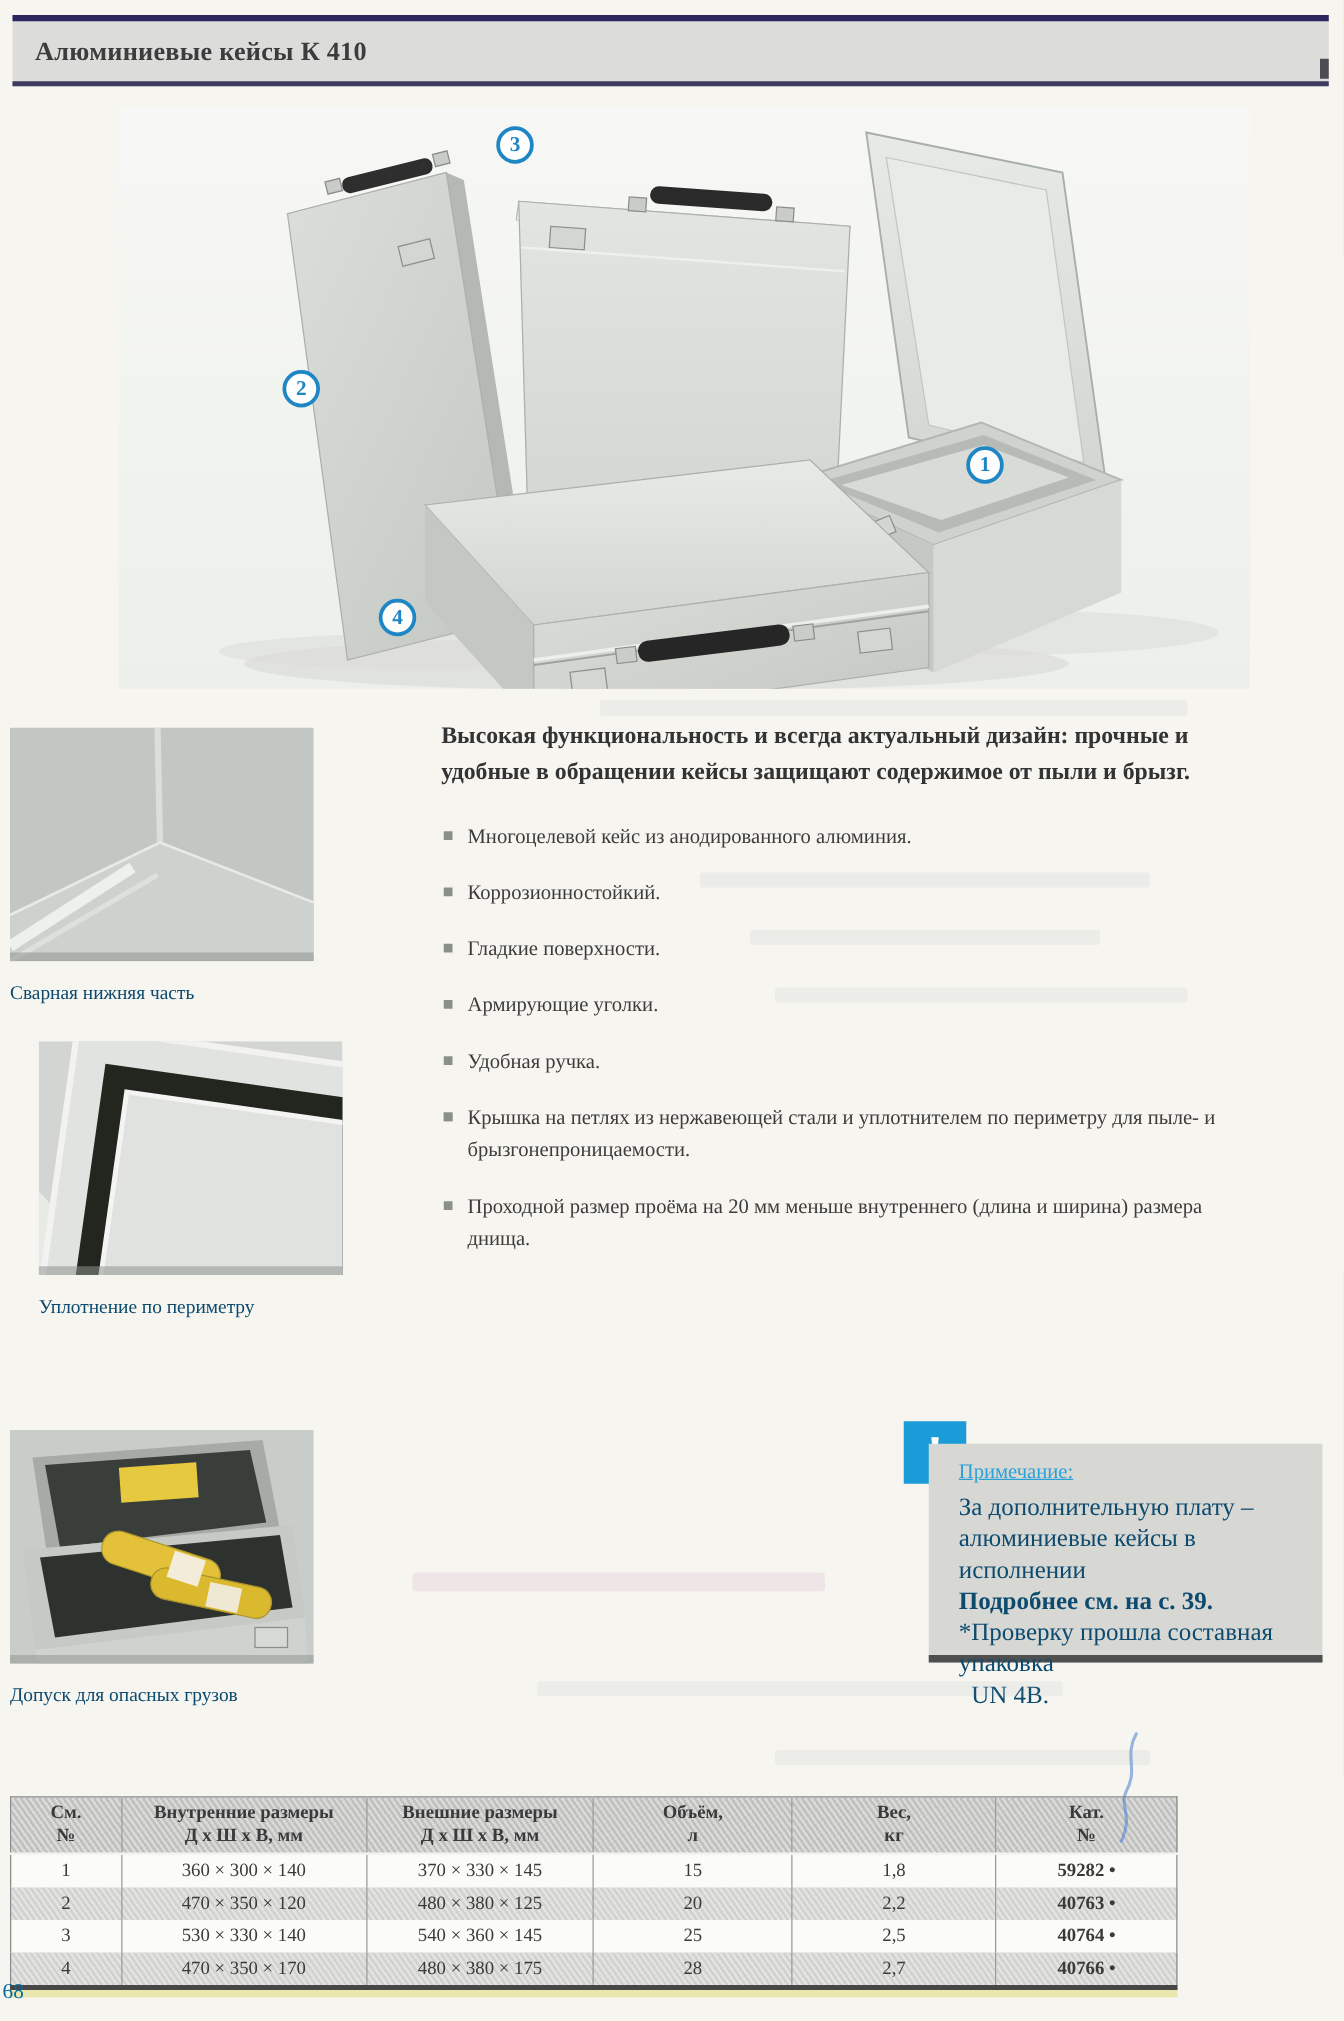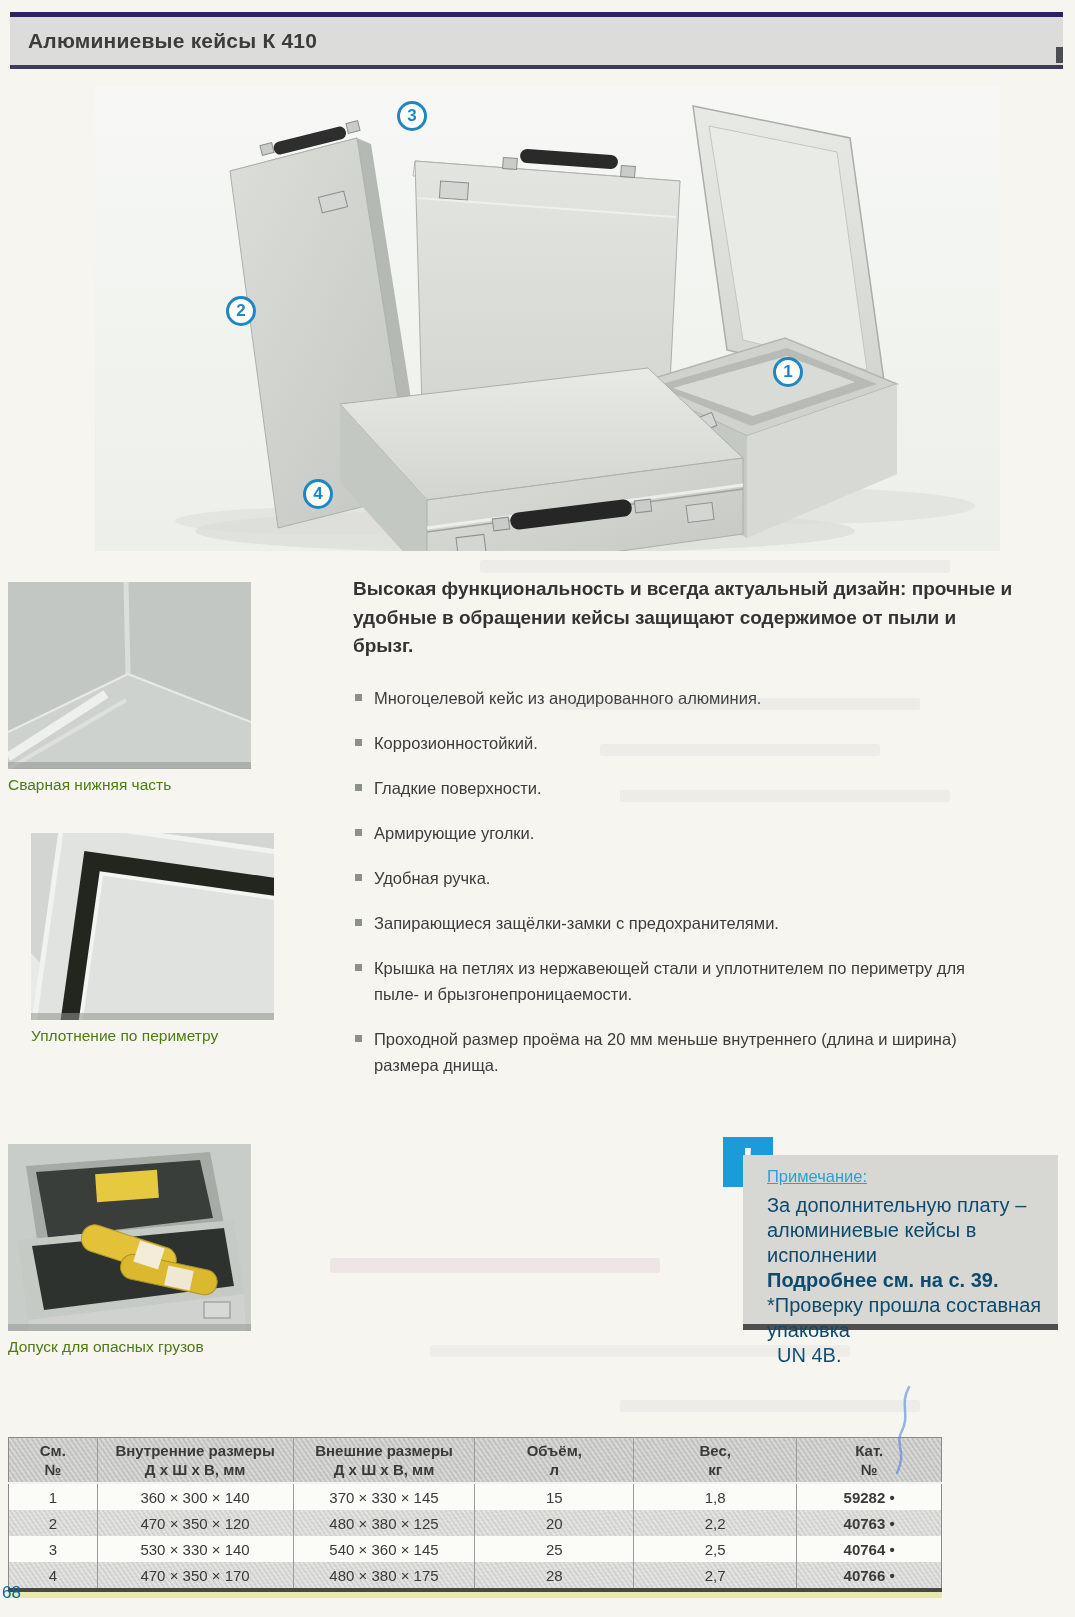--- a/index.html
+++ b/index.html
@@ -1,19 +1,19 @@
 <!DOCTYPE html>
 <html><head>
 <meta charset="utf-8">
 <style>
   html,body{margin:0;padding:0;background:#e8e7e2;}
   .page{
     position:relative;width:1075px;height:1617px;margin:0 auto;
     background:#f6f5f0;overflow:hidden;
-    font-family:Liberation Sans, sans-serif;color:#3a3a3a;
+    font-family:Liberation Serif, serif;color:#3a3a3a;
   }
   .hatch{
     background-image:repeating-linear-gradient(55deg,rgba(255,255,255,.35) 0 2px,rgba(90,90,90,.06) 2px 4px);
   }
   
   .titlebar{
     position:absolute;left:10px;top:12px;right:12px;height:48px;
     background:#dcdcda;border-top:5px solid #2b2460;border-bottom:4px solid #3c3a5e;
     display:flex;align-items:center;
   }
@@ -23,21 +23,21 @@
   .main-photo{position:absolute;left:95px;top:86px;width:905px;height:465px;}
   .callout{
     position:absolute;width:30px;height:30px;border-radius:50%;
     border:3px solid #1e86c4;background:rgba(255,255,255,.95);
     color:#1e86c4;font-weight:bold;font-size:17px;
     display:flex;align-items:center;justify-content:center;box-sizing:border-box;
   }
   
   .side-photo{position:absolute;left:8px;width:243px;}
   .side-photo svg{display:block;width:243px;height:187px;}
-  .caption{font-size:15.5px;color:#4d7c0f;margin-top:7px;}
+  .caption{font-size:15.5px;color:#0c4a6e;margin-top:17px;}
   
   .intro{position:absolute;left:353px;top:575px;width:660px;}
   .intro-heading{font-size:19px;font-weight:bold;line-height:1.5;color:#333;}
   .features{list-style:none;margin:24px 0 16px 0;padding:0;width:635px;}
   .features li{position:relative;padding-left:21px;margin-bottom:19px;font-size:16.5px;line-height:26px;color:#3c3c3c;}
   .features li .bullet{position:absolute;left:2px;top:9px;width:7px;height:7px;background:#8b908b;}
   
   .note-box{
     position:absolute;left:743px;top:1155px;width:315px;height:175px;
     background:#d7d7d4;border-bottom:6px solid #4f4f4f;box-sizing:border-box;
@@ -223,21 +223,21 @@
   </div>
 
   <div class="intro">
     <div class="intro-heading">Высокая функциональность и всегда актуальный дизайн: прочные и удобные в обращении кейсы защищают содержимое от пыли и брызг.</div>
     <ul class="features">
       <li><span class="bullet"></span><span>Многоцелевой кейс из анодированного алюминия.</span></li>
       <li><span class="bullet"></span><span>Коррозионностойкий.</span></li>
       <li><span class="bullet"></span><span>Гладкие поверхности.</span></li>
       <li><span class="bullet"></span><span>Армирующие уголки.</span></li>
       <li><span class="bullet"></span><span>Удобная ручка.</span></li>
-      <li><span class="bullet"></span><span>Запирающиеся защёлки-замки с предохранителями.</span></li>
+      <li><span class="bullet"></span></li>
       <li><span class="bullet"></span><span>Крышка на петлях из нержавеющей стали и уплотнителем по периметру для пыле- и брызгонепроницаемости.</span></li>
       <li><span class="bullet"></span><span>Проходной размер проёма на 20 мм меньше внутреннего (длина и ширина) размера днища.</span></li>
     </ul>
   </div>
 
   <div class="note-icon">
       <span>!</span>
     </div>
   <div class="note-box hatch">
     <div class="note-title">Примечание:</div>

